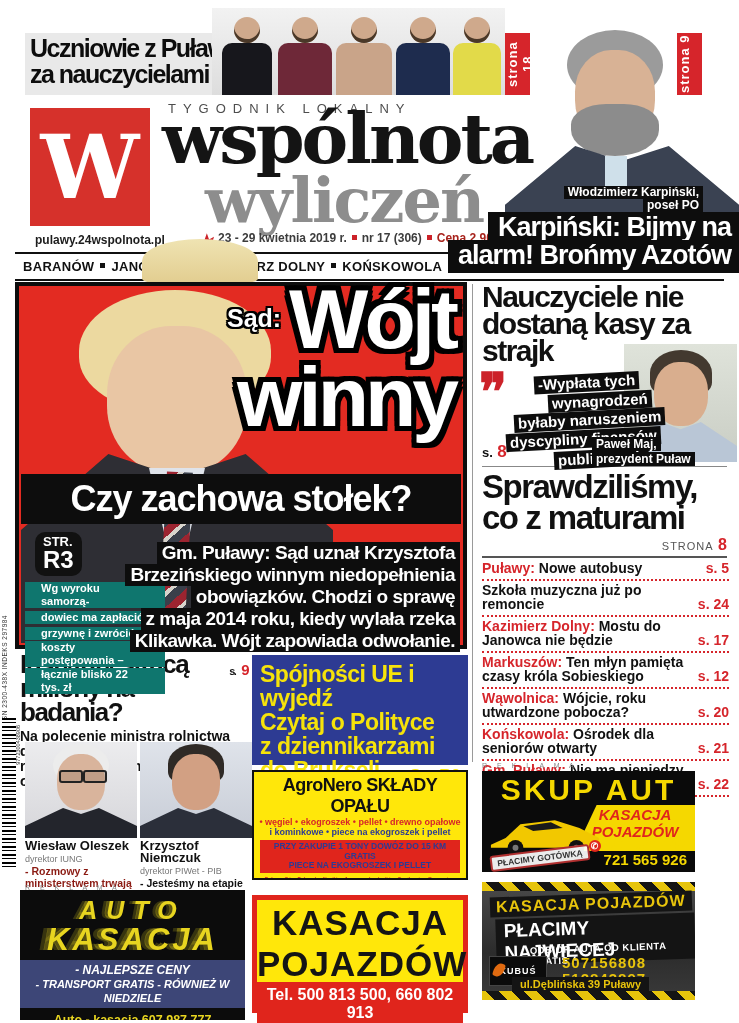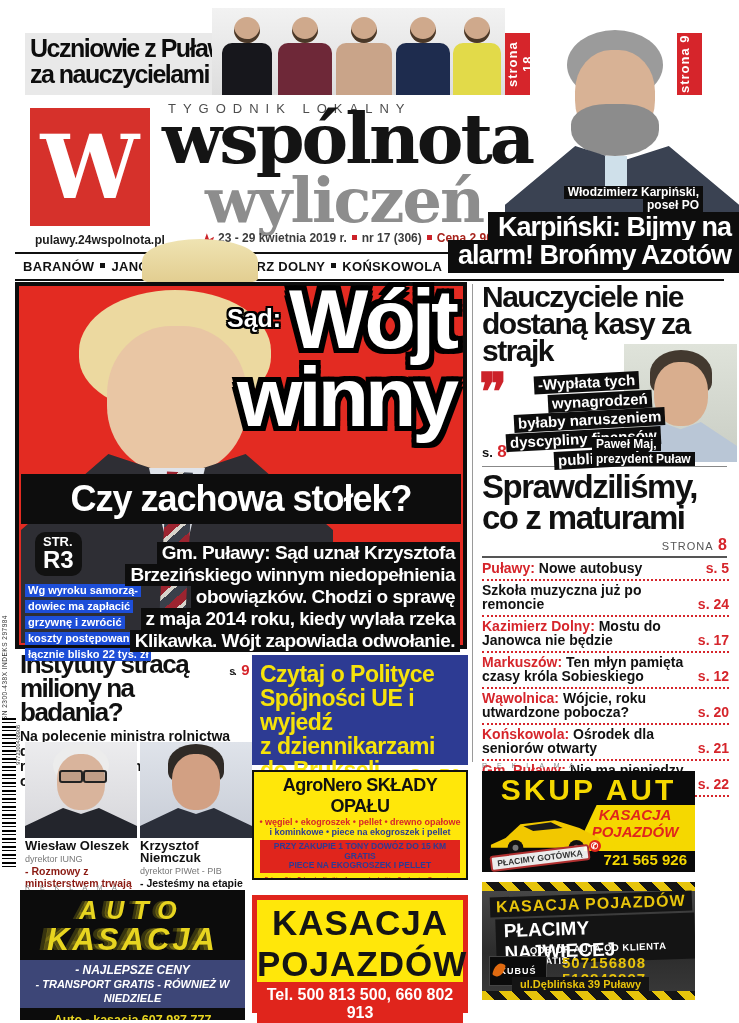--- a/index.html
+++ b/index.html
@@ -59,21 +59,21 @@
   #wojt-photo{left:2px;top:0;width:312px;height:357px;overflow:hidden;}
   #kicker-sad{left:208px;top:6px;font-size:25px;color:#fff;font-weight:bold;z-index:2;margin-top:12px;}
   #wojt-h{right:8px;top:-6px;text-align:right;color:#fff;font-weight:bold;line-height:.93;z-index:2;
           font-size:84px;letter-spacing:-4px;}
   #question-bar{left:2px;right:2px;top:188px;background:#0d0d0d;color:#fff;font-weight:bold;
                 font-size:36px;text-align:center;padding:4px 18px;letter-spacing:-1px;z-index:3;}
   #str-box{left:16px;top:246px;background:#111;color:#fff;padding:3px 8px 4px;line-height:1;z-index:3;border-radius:10px;}
   #str-box .s{font-size:13px;font-weight:bold;display:block;}
   #str-box .r{font-size:24px;font-weight:bold;display:block;}
   #note{left:6px;top:296px;width:140px;z-index:3;line-height:13px;}
-  #note span{background:#1d4ed8;color:#fff;font-weight:bold;font-size:11px;padding:0 3px;display:inline-block;margin-bottom:1px;}
+  #note span{background:#0f766e;color:#fff;font-weight:bold;font-size:11px;padding:0 16px;display:inline-block;margin-bottom:1px;}
   #lead{right:3px;top:256px;width:442px;text-align:right;z-index:3;line-height:21px;}
   #lead div span{background:#0d0d0d;color:#fff;font-weight:bold;font-size:19px;padding:0 5px 1px;display:inline-block;letter-spacing:-.5px;}
   
   .vrule{width:1px;background:#9a9a9a;}
   #teachers-h{left:482px;top:283px;width:256px;font-size:30px;line-height:27px;font-weight:bold;letter-spacing:-1.5px;}
   #quote-mark{left:479px;top:366px;font-size:52px;color:#cc2229;font-weight:bold;line-height:1;z-index:2;}
   #quote{left:506px;top:373px;z-index:2;}
   #quote div{transform:rotate(-3deg);}
   #quote span{background:#0d0d0d;color:#fff;font-weight:bold;font-size:15px;padding:0 4px 1px;display:inline-block;margin-bottom:1px;}
   #maj-photo{left:624px;top:344px;width:113px;height:118px;background:linear-gradient(#dfe3da,#c9cdc4);overflow:hidden;}
@@ -351,22 +351,22 @@
   </div>
   <div id="cap-right" class="abs">
     <span class="cap-name">Krzysztof Niemczuk</span>
     <span class="cap-role">dyrektor PIWet - PIB</span>
     <span class="cap-quote">- Jesteśmy na etapie przygotowywa-</span>
     <span class="cap-quote">nia wyliczeń i analiz</span>
   </div>
   <div class="abs reklama" style="left:25px;top:884px;">R E K L A M A</div>
 
   <div id="eu-box" class="abs">
+    <div>Spójności UE i wyjedź</div>
     <div>Czytaj o Polityce</div>
-    <div>Spójności UE i wyjedź</div>
     <div>z dziennikarzami</div>
     <div><span>do Brukseli</span><span class="ref">Str. R2</span></div>
   </div>
 
   <div id="agro" class="abs">
     <div class="t">AgroNero SKŁADY OPAŁU</div>
     <div class="pr">• węgiel • ekogroszek • pellet • drewno opałowe</div>
     <div class="pb">i kominkowe • piece na ekogroszek i pellet</div>
     <div class="ban">
       <div>PRZY ZAKUPIE 1 TONY DOWÓZ DO 15 KM GRATIS</div>

